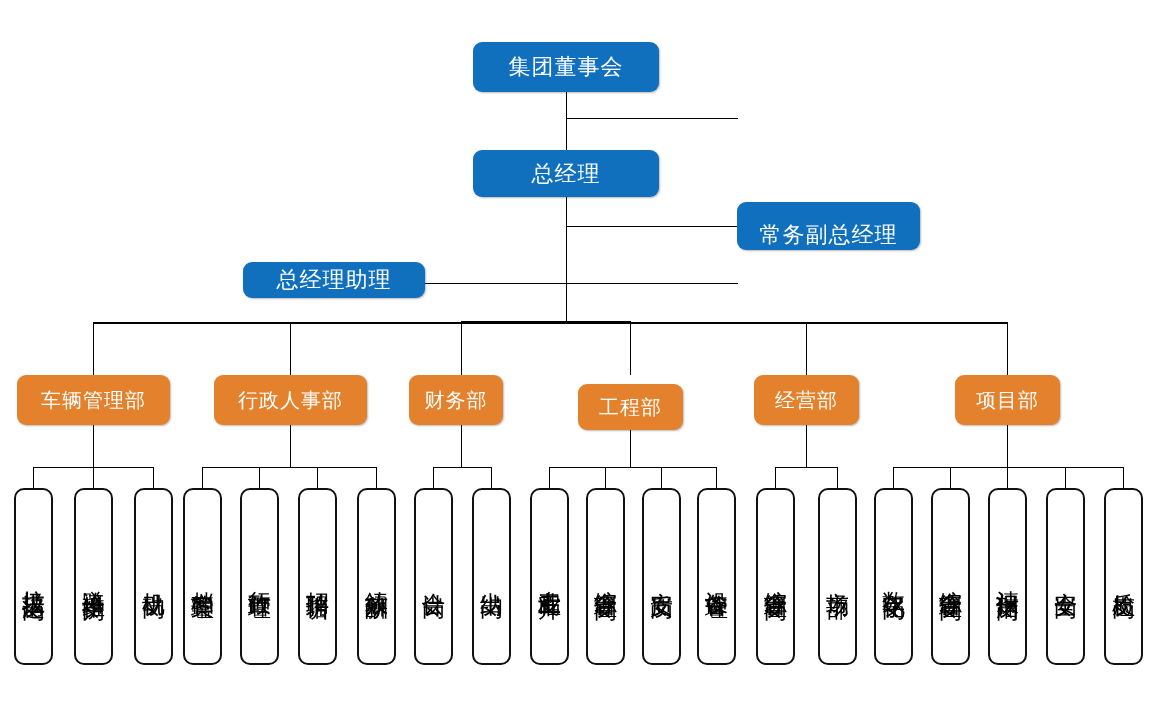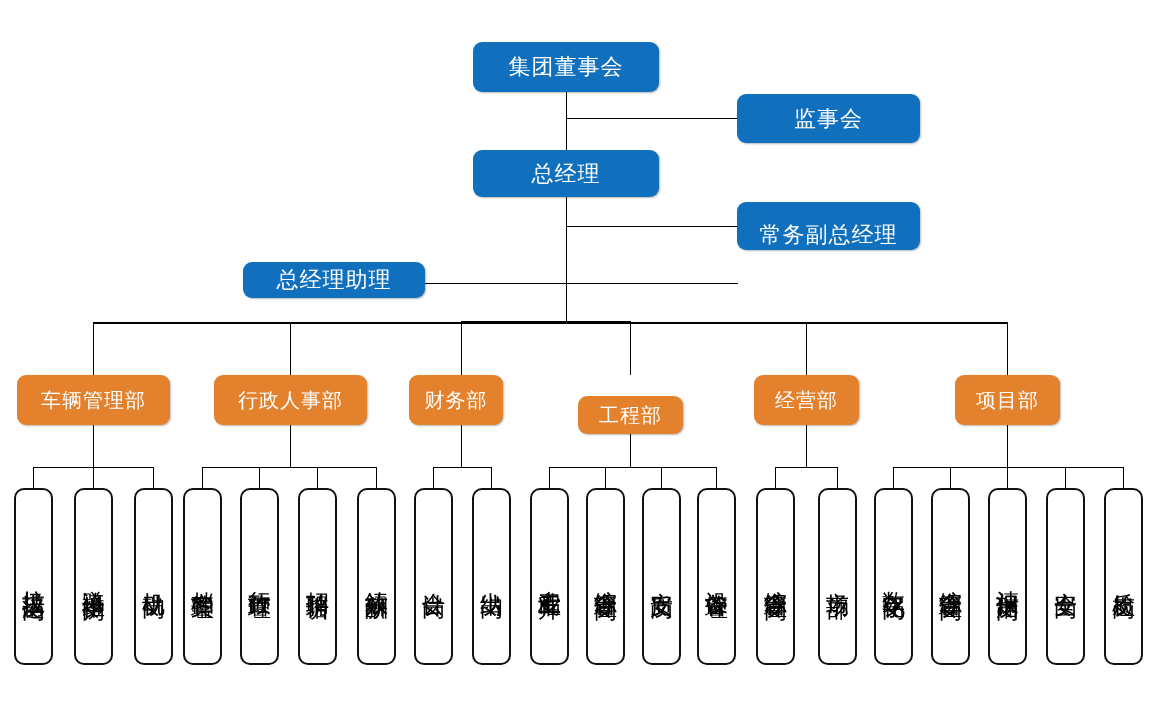--- a/index.html
+++ b/index.html
@@ -107,23 +107,20 @@
   <div class="ln v" style="left:893px;top:467px;height:21px;"></div>
   <div class="ln v" style="left:950px;top:467px;height:21px;"></div>
   <div class="ln v" style="left:1007px;top:467px;height:21px;"></div>
   <div class="ln v" style="left:1065px;top:467px;height:21px;"></div>
   <div class="ln v" style="left:1123px;top:467px;height:21px;"></div>
 
   <div class="node blue" style="left:473px;top:42px;width:186px;height:50px;">
     <span>集团董事会</span>
   </div>
 
-  <div class="node blue" style="left:737px;top:94px;width:183px;height:49px;">
-    <span>监事会</span>
-  </div>
 
   <div class="node blue" style="left:473px;top:150px;width:186px;height:47px;align-items:center;">
     <span>总经理</span>
   </div>
 
   <div class="node blue" style="left:737px;top:202px;width:183px;height:48px;align-items:flex-end;">
     <span>常务副总经理</span>
   </div>
 
 
@@ -136,21 +133,21 @@
   </div>
 
   <div class="node orange" style="left:214px;top:375px;width:153px;height:50px;">
     <span>行政人事部</span>
   </div>
 
   <div class="node orange" style="left:409px;top:375px;width:94px;height:50px;">
     <span>财务部</span>
   </div>
 
-  <div class="node orange" style="left:578px;top:396px;width:105px;height:38px;">
+  <div class="node orange" style="left:578px;top:384px;width:105px;height:46px;">
     <span>工程部</span>
   </div>
 
   <div class="node orange" style="left:754px;top:375px;width:105px;height:50px;">
     <span>经营部</span>
   </div>
 
   <div class="node orange" style="left:955px;top:375px;width:105px;height:50px;">
     <span>项目部</span>
   </div>

